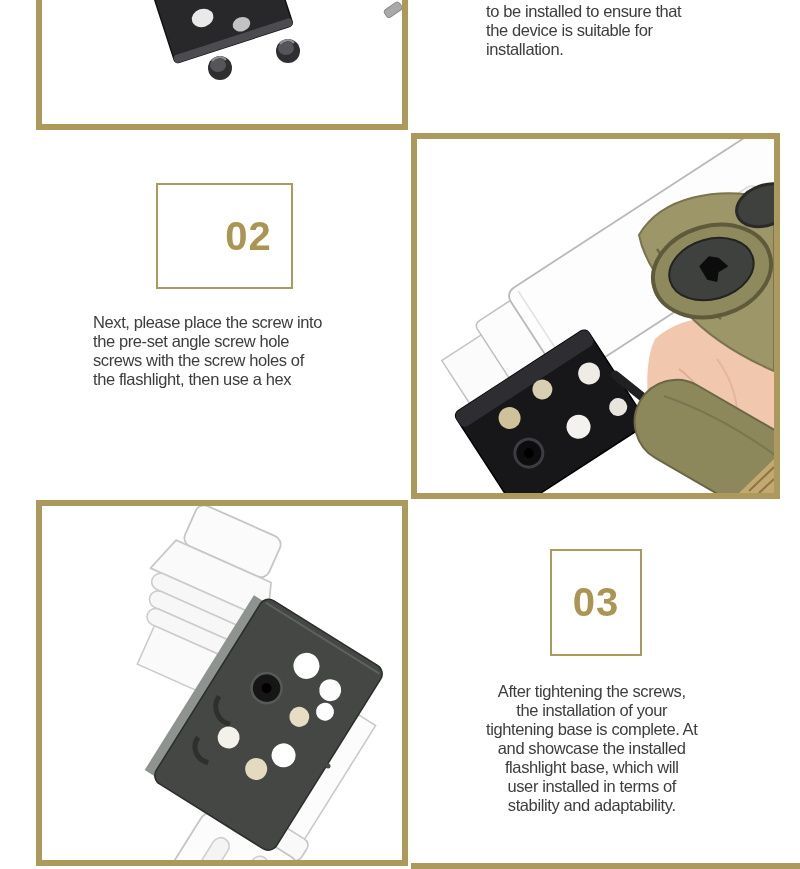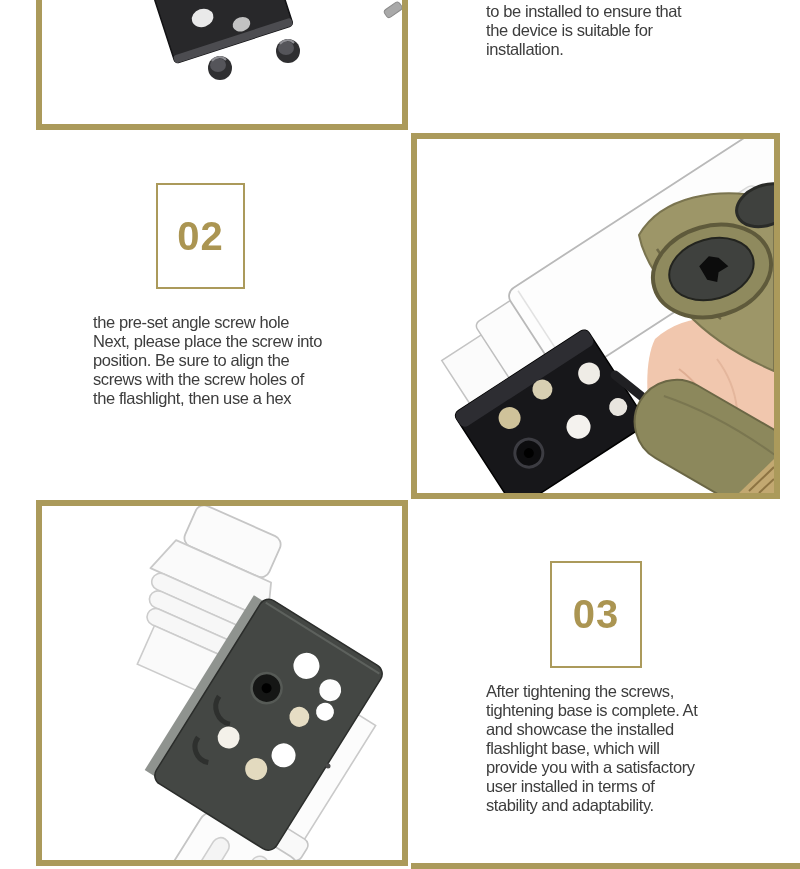--- a/index.html
+++ b/index.html
@@ -11,30 +11,30 @@
   .photo{position:absolute;background:#fff;border:6px solid #ab9a5b;overflow:hidden;}
   .photo svg{display:block;}
   #photo-a{left:28px;top:-90px;width:360px;height:208px;}
   #photo-b{left:403px;top:133px;width:357px;height:354px;}
   #photo-c{left:28px;top:500px;width:360px;height:354px;}
   #photo-d-edge{position:absolute;left:403px;top:863px;width:397px;height:6px;background:#ab9a5b;}
 
   
   .num-box{position:absolute;border:2px solid #ab9a5b;background:#fff;
            display:flex;align-items:center;justify-content:center;}
-  #num-02{left:148px;top:183px;width:85px;height:102px;}
-  #num-03{left:542px;top:549px;width:88px;height:103px;margin-top:12px;}
+  #num-02{left:148px;top:183px;width:85px;height:102px;padding-left:48px;}
+  #num-03{left:542px;top:549px;width:88px;height:103px;}
   .num{color:#ab9552;font-size:40px;font-weight:bold;letter-spacing:1px;}
 
   
   .para{position:absolute;color:#3d3d3d;font-size:16.5px;line-height:19px;
         letter-spacing:-0.4px;white-space:nowrap;}
   #text-01{left:478px;top:2px;}
   #text-02{left:85px;top:313px;}
-  #text-03{left:478px;top:682px;}
+  #text-03{left:478px;top:682px;text-align:center;}
   .line{height:19px;}
 </style>
 </head>
 <body>
 
 <div class="page">
 
   <div class="photo" id="photo-a">
     <svg width="360" height="208" viewBox="0 0 360 208">
       <rect x="0" y="0" width="360" height="208" fill="#ffffff"></rect>
@@ -67,23 +67,22 @@
     <div class="line">to be installed to ensure that</div>
     <div class="line">the device is suitable for</div>
     <div class="line">installation.</div>
   </div>
 
   <div class="num-box" id="num-02">
     <span class="num">02</span>
   </div>
 
   <div class="para" id="text-02">
+    <div class="line">Next, please place the screw into</div>
     <div class="line">the pre-set angle screw hole</div>
-    <div class="line">Next, please place the screw into</div>
-    <div class="line">position. Be sure to align the</div>
     <div class="line">screws with the screw holes of</div>
     <div class="line">the flashlight, then use a hex</div>
   </div>
 
   <div class="photo" id="photo-b">
     <svg width="357" height="354" viewBox="0 0 357 354">
       <rect x="0" y="0" width="357" height="354" fill="#ffffff"></rect>
 
       <g transform="rotate(-33 230 130)">
         <rect x="8" y="95" width="52" height="66" fill="#fbfbfb" stroke="#c4c4c4" stroke-width="1.5"></rect>
@@ -176,23 +175,23 @@
       <circle cx="286" cy="260" r="2.5" fill="#4a4a4a"></circle>
     </svg>
   </div>
 
   <div class="num-box" id="num-03">
     <span class="num">03</span>
   </div>
 
   <div class="para" id="text-03">
     <div class="line">After tightening the screws,</div>
+    <div class="line">the installation of your</div>
     <div class="line">tightening base is complete. At</div>
     <div class="line">and showcase the installed</div>
     <div class="line">flashlight base, which will</div>
-    <div class="line">provide you with a satisfactory</div>
     <div class="line">user installed in terms of</div>
     <div class="line">stability and adaptability.</div>
   </div>
 
   <div id="photo-d-edge"></div>
 
 </div>
 
 </body></html>

